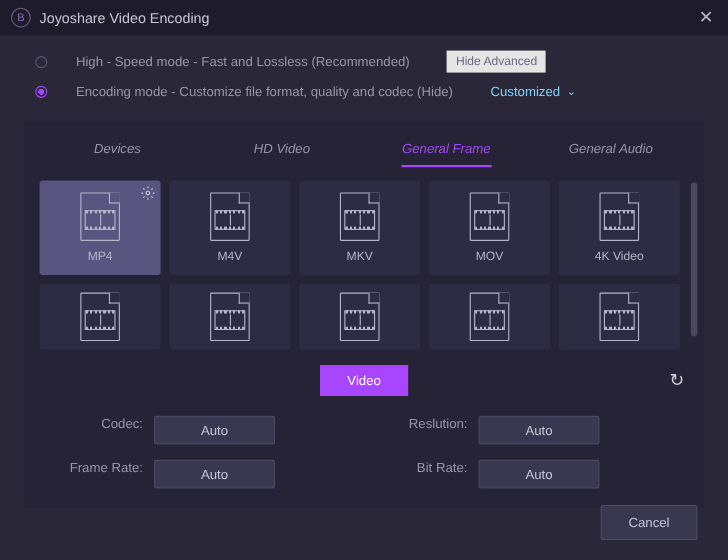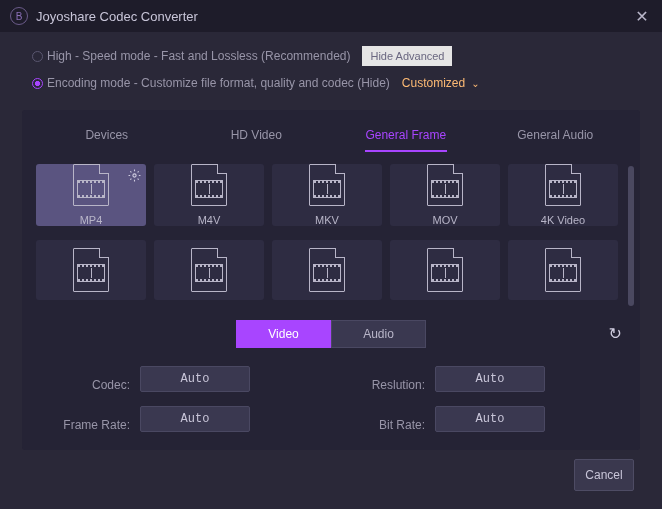--- a/index.html
+++ b/index.html
@@ -2,67 +2,67 @@
 <html><head>
 <meta charset="utf-8">
 <style>
 * { margin:0; padding:0; box-sizing:border-box; font-family:Arial,sans-serif; }
 body { background:#2a2838; width:662px; height:509px; overflow:hidden; color:#a8a5b8; font-size:12px; }
 .titlebar { height:32px; background:#1e1c2a; display:flex; align-items:center; padding:0 10px; }
 .logo { width:18px; height:18px; border-radius:50%; border:1.5px solid #6b5b8a; display:flex; align-items:center; justify-content:center; margin-right:8px; font-size:10px; color:#8b6fb8; }
 .title { color:#c8c5d8; font-size:13px; flex:1; }
 .close { color:#b8b5c8; font-size:16px; cursor:pointer; width:20px; text-align:center; }
 .mode-area { padding:14px 32px 10px 32px; }
-.mode-row { display:flex; align-items:center; margin-bottom:10px; gap:4px; }
+.mode-row { display:flex; align-items:center; margin-bottom:10px; gap:26px; }
 .radio { width:11px; height:11px; border-radius:50%; border:1.5px solid #5a5770; flex-shrink:0; }
 .radio.sel { border-color:#a845ff; background:radial-gradient(circle,#a845ff 0%,#a845ff 40%,transparent 45%); }
 .mode-text { color:#9895a8; font-size:12px; }
 .hide-adv { background:#e5e5e5; color:#6a6780; padding:4px 8px; font-size:11px; margin-left:8px; }
-.custom-dd { display:flex; align-items:center; gap:6px; margin-left:8px; color:#fdba74; cursor:pointer; }
+.custom-dd { display:flex; align-items:center; gap:6px; margin-left:8px; color:#7dd3fc; cursor:pointer; }
 .chev { font-size:10px; }
 .main-panel { margin:0 22px 12px 22px; background:#252335; border-radius:3px; padding:0 0 18px 0; }
-.tabs { display:flex; padding:10px 16px 0 16px; gap:12px; }
+.tabs { display:flex; padding:10px 16px 0 16px; gap:12px;font-style:italic; }
 .tab { flex:1; text-align:center; padding:8px 4px 10px 4px; color:#9895a8; cursor:pointer; font-size:12px; position:relative; }
 .tab.active { color:#a845ff; }
 .tab.active::after { content:""; position:absolute; bottom:0; left:20%; right:20%; height:2px; background:#a845ff; }
 .grid-wrap { display:flex; }
 .grid { display:grid; grid-template-columns:repeat(5,1fr); gap:8px; padding:12px 8px 8px 14px; flex:1; }
 .scrollbar { width:14px; padding:14px 4px 8px 0; }
 .sb-thumb { width:6px; height:140px; background:#4a4860; border-radius:3px; margin-left:2px; }
-.fmt { background:#2e2c42; border-radius:3px; height:62px; display:flex; flex-direction:column; align-items:center; justify-content:center; position:relative; cursor:pointer; }
+.fmt { background:#2e2c42; border-radius:3px; height:86px; display:flex; flex-direction:column; align-items:center; justify-content:center; position:relative; cursor:pointer; }
 .fmt.sel { background:#5a5480; }
 .fmt.row2 { height:60px; }
 .gear { position:absolute; top:5px; right:5px; color:#d0cde0; }
 .file-icon { width:36px; height:44px; position:relative; }
 .file-body { position:absolute; inset:0; border:1.5px solid #b8b5c8; border-radius:1px; background:transparent; }
 .file-fold { position:absolute; top:0; right:0; width:10px; height:10px; background:#2e2c42; border-left:1.5px solid #b8b5c8; border-bottom:1.5px solid #b8b5c8; }
 .fmt.sel .file-fold { background:#5a5480; }
 .film { position:absolute; left:4px; right:4px; top:16px; height:18px; border:1px solid #b8b5c8; }
 .film::before,.film::after { content:""; position:absolute; left:0; right:0; height:3px; background:repeating-linear-gradient(90deg,#b8b5c8 0 2px,transparent 2px 4px); }
 .film::before { top:-1px; } .film::after { bottom:-1px; }
 .film-mid { position:absolute; left:50%; top:3px; bottom:3px; width:1px; background:#b8b5c8; }
 .fmt-label { margin-top:8px; color:#b8b5c8; font-size:11px; }
 .settings { position:relative; margin:6px 18px 0 18px; }
 .va-tabs { display:flex; justify-content:center; gap:0; }
-.va-tab { width:95px; text-align:center; padding:6px 0; background:#3a3850; color:#b8b5c8; cursor:pointer; font-size:12px; border:1px solid #4a4862;}
+.va-tab { width:80px; text-align:center; padding:6px 0; background:#3a3850; color:#b8b5c8; cursor:pointer; font-size:12px; border:1px solid #4a4862;}
 .va-tab.active { background:#a845ff; color:#fff; border-color:#a845ff; }
 .refresh { position:absolute; right:0; top:4px; color:#d0cde0; font-size:16px; cursor:pointer; }
 .param-grid { display:grid; grid-template-columns:1fr 1fr; gap:14px 28px; margin-top:18px; padding:0 10px; }
-.param { display:flex; align-items:flex-end; gap:10px; }
+.param { display:flex; align-items:flex-start; gap:10px; }
 .param-label { width:80px; text-align:right; color:#9895a8; font-size:12px; }
-.param-dd { flex:1; max-width:110px; background:#3a3850; border:1px solid #4a4862; text-align:center; padding:5px 0; color:#c8c5d8; font-size:12px; cursor:pointer; border-radius:2px;font-family:Liberation Mono, monospace; }
+.param-dd { flex:1; max-width:110px; background:#3a3850; border:1px solid #4a4862; text-align:center; padding:5px 0; color:#c8c5d8; font-size:12px; cursor:pointer; border-radius:2px; }
 .footer { display:flex; justify-content:flex-end; gap:12px; padding:0 28px; position:absolute; bottom:18px; right:0; left:0; }
-.btn { width:60px; padding:8px 0; background:#3a384e; border:1px solid #4e4c64; color:#c8c5d8; text-align:center; cursor:pointer; border-radius:2px; font-size:12px; }
+.btn { width:88px; padding:8px 0; background:#3a384e; border:1px solid #4e4c64; color:#c8c5d8; text-align:center; cursor:pointer; border-radius:2px; font-size:12px; }
 </style>
 </head>
 <body>
 
 <div class="titlebar">
   <div class="logo">B</div>
-  <div class="title">Joyoshare Codec Converter</div>
+  <div class="title">Joyoshare Video Encoding</div>
   <div class="close">✕</div>
 </div>
 
 <div class="mode-area">
   <div class="mode-row">
     <div class="radio"></div>
     <span class="mode-text">High - Speed mode - Fast and Lossless (Recommended)</span>
     <span class="hide-adv">Hide Advanced</span>
   </div>
   <div class="mode-row">
@@ -186,21 +186,20 @@
         </div>
     </div>
     <div class="scrollbar">
         <div class="sb-thumb"></div>
       </div>
   </div>
 
   <div class="settings">
     <div class="va-tabs">
       <div class="va-tab active">Video</div>
-      <div class="va-tab">Audio</div>
     </div>
     <div class="refresh">↻</div>
     <div class="param-grid">
       <div class="param">
         <div class="param-label">Codec:</div>
         <div class="param-dd">Auto</div>
       </div>
       <div class="param">
         <div class="param-label">Reslution:</div>
         <div class="param-dd">Auto</div>

